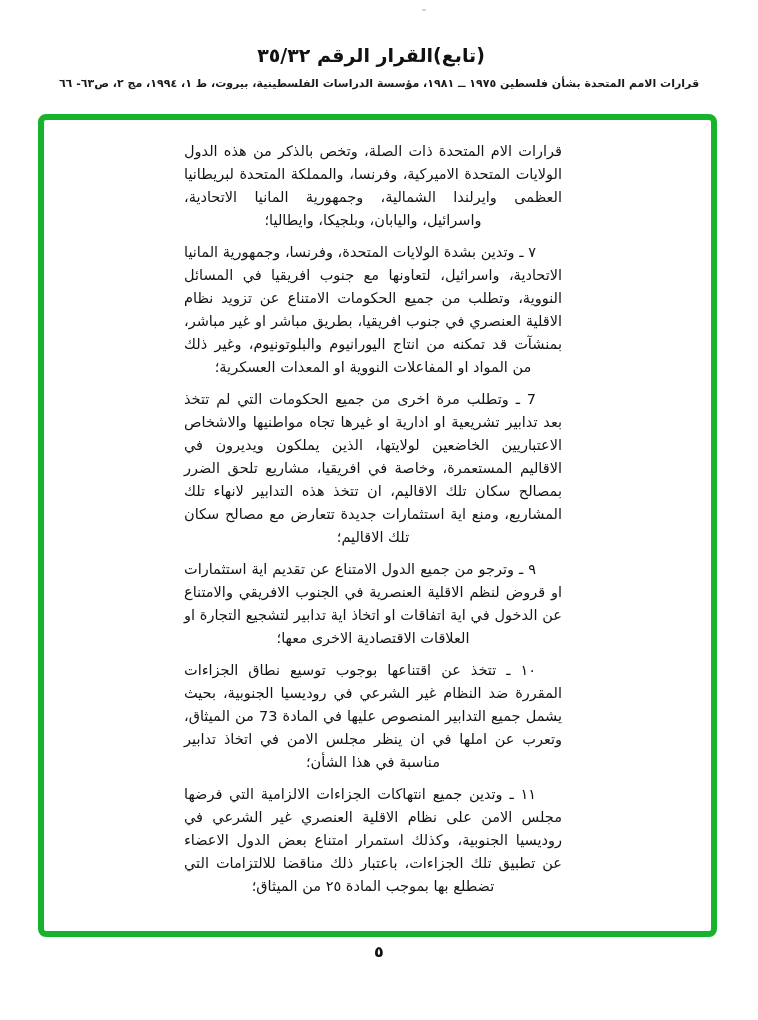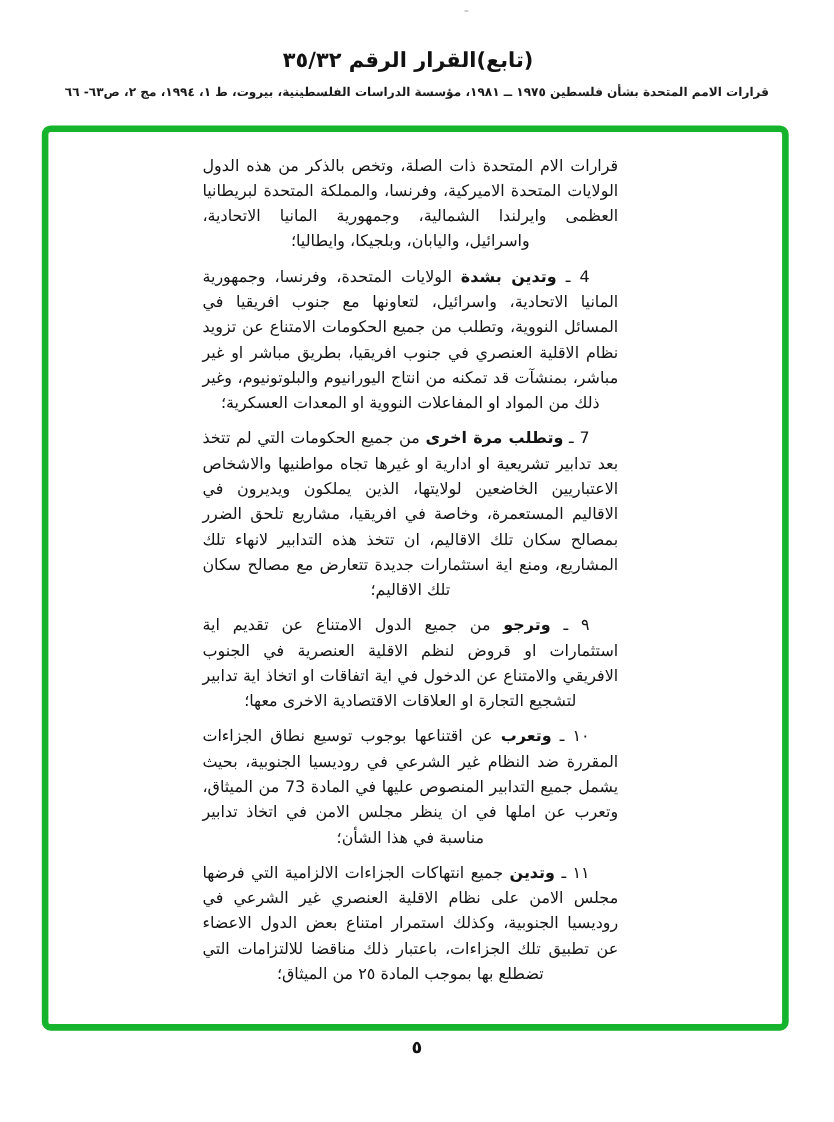--- a/index.html
+++ b/index.html
@@ -49,21 +49,21 @@
     text-align:justify;
     text-align-last:center;
     color:#141414;
   }
   .textcol p {
     margin:0 0 9px 12px;
     font-size:14.5px;
     line-height:23px;
   }
   .textcol p.numbered { text-indent:26px; }
-  .lead { font-weight:bold; }
+  .lead { font-weight:normal; }
   .num  { font-weight:normal; }
 
   
   .pagenum {
     position:absolute; top:942px; left:0; right:0;
     text-align:center; font-size:16px; font-weight:bold; color:#111111;
   }
 </style>
 </head>
 <body>
@@ -78,40 +78,40 @@
 <div class="frame" style="border-color: rgb(22, 179, 44);">
   <div class="textcol">
 
     <p>
       <span class="num"></span>
       <span class="lead"></span>
       <span class="rest">قرارات الام المتحدة ذات الصلة، وتخص بالذكر من هذه الدول الولايات المتحدة الاميركية، وفرنسا، والمملكة المتحدة لبريطانيا العظمى وايرلندا الشمالية، وجمهورية المانيا الاتحادية، واسرائيل، واليابان، وبلجيكا، وايطاليا؛</span>
     </p>
 
     <p class="numbered">
-      <span class="num">4 ـ</span>
+      <span class="num">٧ ـ</span>
       <span class="lead">وتدين بشدة</span>
       <span class="rest">الولايات المتحدة، وفرنسا، وجمهورية المانيا الاتحادية، واسرائيل، لتعاونها مع جنوب افريقيا في المسائل النووية، وتطلب من جميع الحكومات الامتناع عن تزويد نظام الاقلية العنصري في جنوب افريقيا، بطريق مباشر او غير مباشر، بمنشآت قد تمكنه من انتاج اليورانيوم والبلوتونيوم، وغير ذلك من المواد او المفاعلات النووية او المعدات العسكرية؛</span>
     </p>
 
     <p class="numbered">
       <span class="num">7 ـ</span>
       <span class="lead">وتطلب مرة اخرى</span>
       <span class="rest">من جميع الحكومات التي لم تتخذ بعد تدابير تشريعية او ادارية او غيرها تجاه مواطنيها والاشخاص الاعتباريين الخاضعين لولايتها، الذين يملكون ويديرون في الاقاليم المستعمرة، وخاصة في افريقيا، مشاريع تلحق الضرر بمصالح سكان تلك الاقاليم، ان تتخذ هذه التدابير لانهاء تلك المشاريع، ومنع اية استثمارات جديدة تتعارض مع مصالح سكان تلك الاقاليم؛</span>
     </p>
 
     <p class="numbered">
       <span class="num">٩ ـ</span>
       <span class="lead">وترجو</span>
       <span class="rest">من جميع الدول الامتناع عن تقديم اية استثمارات او قروض لنظم الاقلية العنصرية في الجنوب الافريقي والامتناع عن الدخول في اية اتفاقات او اتخاذ اية تدابير لتشجيع التجارة او العلاقات الاقتصادية الاخرى معها؛</span>
     </p>
 
     <p class="numbered">
       <span class="num">١٠ ـ</span>
-      <span class="lead">وتعرب</span>
+      <span class="lead">تتخذ</span>
       <span class="rest">عن اقتناعها بوجوب توسيع نطاق الجزاءات المقررة ضد النظام غير الشرعي في روديسيا الجنوبية، بحيث يشمل جميع التدابير المنصوص عليها في المادة 73 من الميثاق، وتعرب عن املها في ان ينظر مجلس الامن في اتخاذ تدابير مناسبة في هذا الشأن؛</span>
     </p>
 
     <p class="numbered">
       <span class="num">١١ ـ</span>
       <span class="lead">وتدين</span>
       <span class="rest">جميع انتهاكات الجزاءات الالزامية التي فرضها مجلس الامن على نظام الاقلية العنصري غير الشرعي في روديسيا الجنوبية، وكذلك استمرار امتناع بعض الدول الاعضاء عن تطبيق تلك الجزاءات، باعتبار ذلك مناقضا للالتزامات التي تضطلع بها بموجب المادة ٢٥ من الميثاق؛</span>
     </p>
 
 

